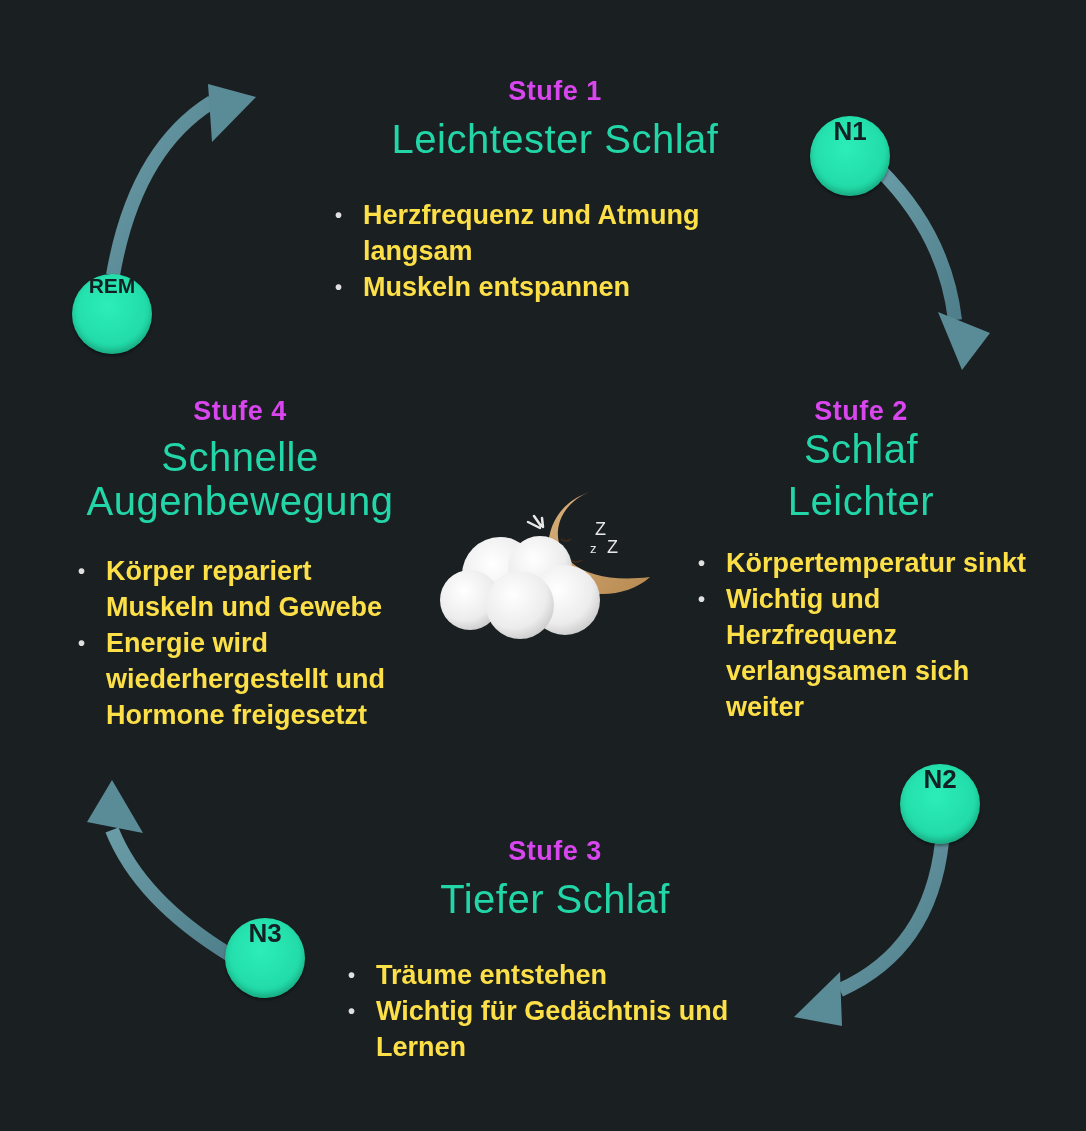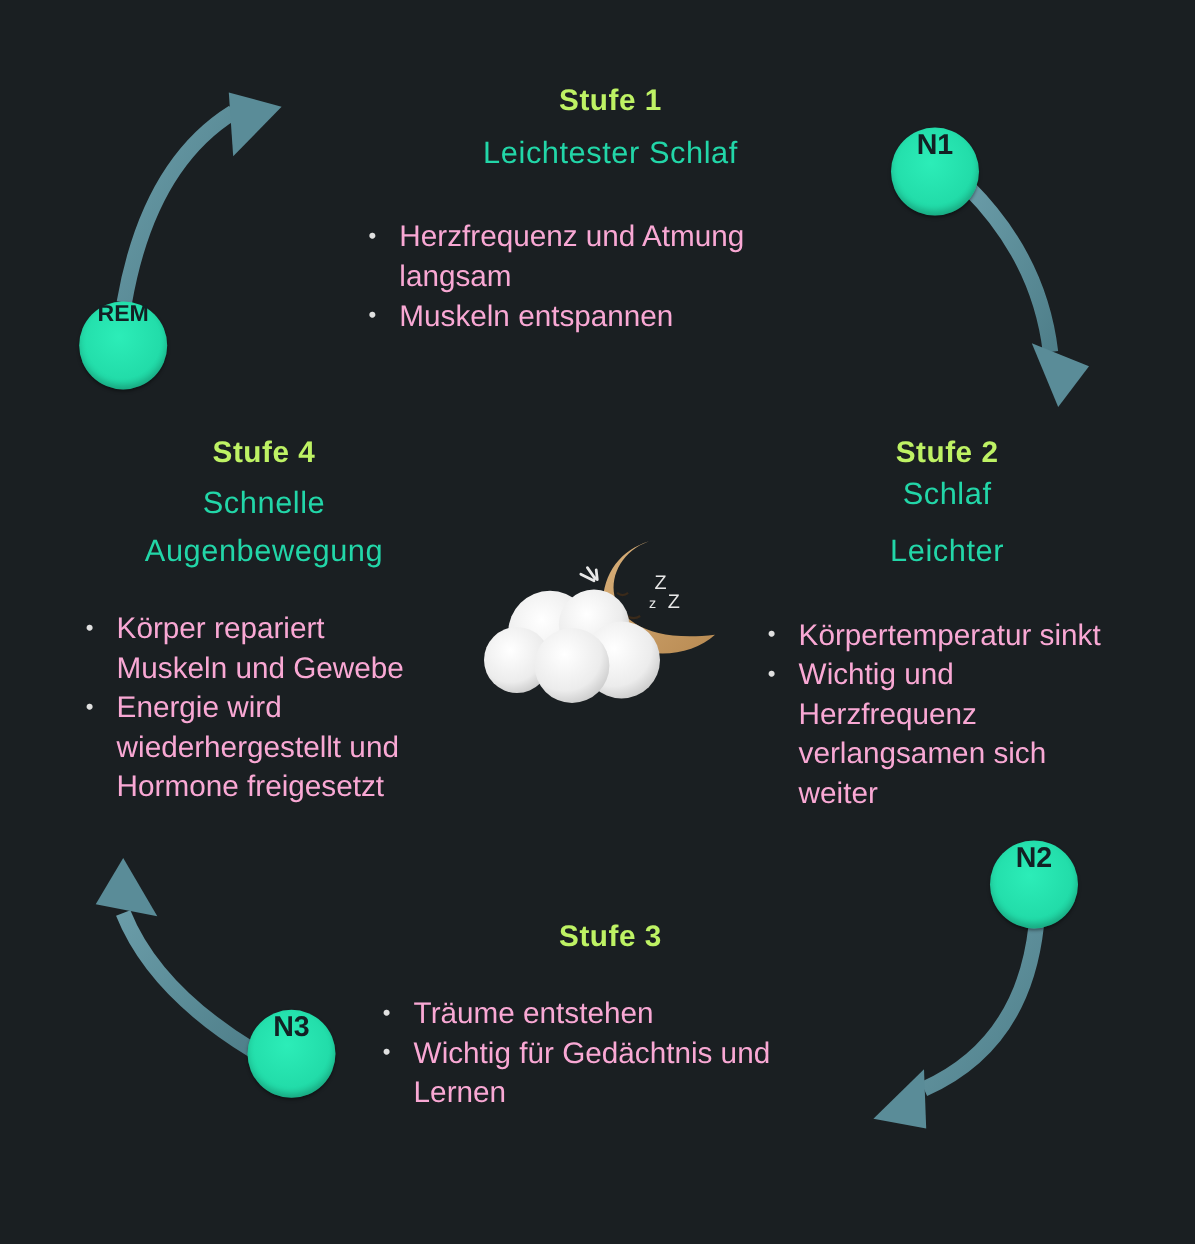--- a/index.html
+++ b/index.html
@@ -1,23 +1,23 @@
 <!DOCTYPE html>
 <html><head>
 <meta charset="utf-8">
 <style>
   html, body { margin:0; padding:0; }
   body {
     width:1086px; height:1131px; background:#1a1f22; position:relative; overflow:hidden;
     font-family:"Liberation Sans", sans-serif; color:#f0f0f0;
   }
   .abs { position:absolute; }
-  .stage-label { font-weight:bold; font-size:27px; color:#bef264; text-align:center; letter-spacing:0.5px; }
-  .stage-title { font-size:28px; color:#22d6a8; text-align:center; line-height:44px; letter-spacing:0.5px; }
-  ul.bullets { margin:0; padding:0; list-style:none; font-size:27px; line-height:36px; color:#f9a8d4; font-weight:400; }
+  .stage-label { font-weight:bold; font-size:27px; color:#d946ef; text-align:center; letter-spacing:0.5px; }
+  .stage-title { font-size:40px; color:#22d6a8; text-align:center; line-height:44px; letter-spacing:0.5px; }
+  ul.bullets { margin:0; padding:0; list-style:none; font-size:27px; line-height:36px; color:#fde047; font-weight:700; }
   ul.bullets li { position:relative; padding-left:30px; }
   ul.bullets li::before { content:"•"; position:absolute; left:2px; top:0; font-size:20px; color:#e0e0e0; }
   .badge {
     position:absolute; width:80px; height:80px; border-radius:50%;
     background: radial-gradient(circle at 45% 40%, #2cedb8 0%, #22dca9 60%, #18b68a 100%);
     box-shadow: inset 0 -4px 6px rgba(0,0,0,0.18), 0 2px 3px rgba(0,0,0,0.4);
     display:flex; align-items:flex-start; justify-content:center;
     font-weight:bold; color:#132024; font-size:26px;
   }
   .badge.rem { font-size:21px; }
@@ -74,38 +74,39 @@
   <ul class="bullets" style="margin:36px 0 0 33px; width:400px;">
     <li>Herzfrequenz und Atmung langsam</li>
     <li>Muskeln entspannen</li>
   </ul>
 </div>
 
 <div class="abs" style="left:696px; top:396px; width:350px;">
   <div class="stage-label" style="width:330px;">Stufe 2</div>
   <div class="stage-title" style="width:330px;">Schlaf</div>
   <div class="stage-title" style="width:330px; margin-top:8px;">Leichter</div>
-  <ul class="bullets" style="margin-top:36px; width:350px;">
+  <ul class="bullets" style="margin-top:22px; width:350px;">
     <li>Körpertemperatur sinkt</li>
     <li style="width:260px;">Wichtig und Herzfrequenz verlangsamen sich weiter</li>
   </ul>
 </div>
 
 <div class="abs" style="left:20px; top:396px; width:440px;">
   <div class="stage-label">Stufe 4</div>
   <div class="stage-title" style="margin-top:8px;">Schnelle</div>
   <div class="stage-title">Augenbewegung</div>
   <ul class="bullets" style="margin:30px 0 0 56px; width:320px;">
     <li>Körper repariert Muskeln und Gewebe</li>
     <li>Energie wird wiederhergestellt und Hormone freigesetzt</li>
   </ul>
 </div>
 
 <div class="abs" style="left:340px; top:836px; width:430px;">
   <div class="stage-label" style="width:430px;">Stufe 3</div>
+  <div class="stage-title" style="width:430px; margin-top:10px;">Tiefer Schlaf</div>
   <ul class="bullets" style="margin:36px 0 0 6px; width:400px;">
     <li>Träume entstehen</li>
     <li>Wichtig für Gedächtnis und Lernen</li>
   </ul>
 </div>
 
 <svg class="abs" style="left:430px; top:480px;" width="230" height="160" viewBox="0 0 230 160">
   <defs>
     <radialGradient id="cloudg" cx="0.4" cy="0.35" r="0.7">
       <stop offset="0" stop-color="#ffffff"></stop>

